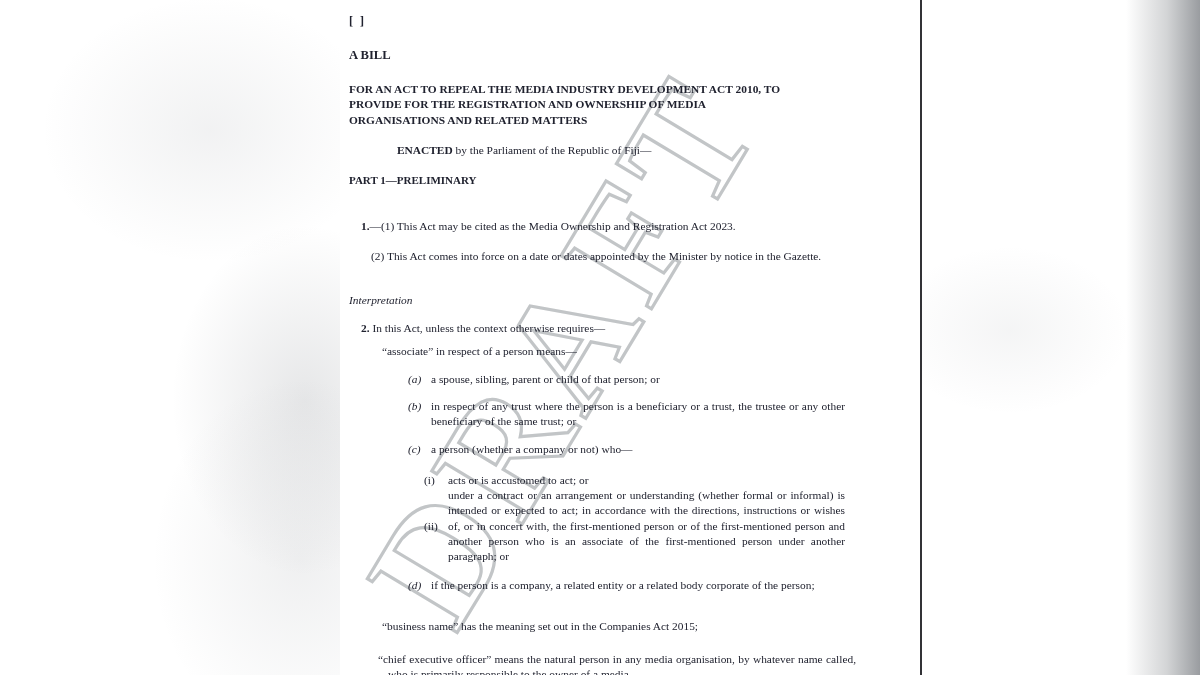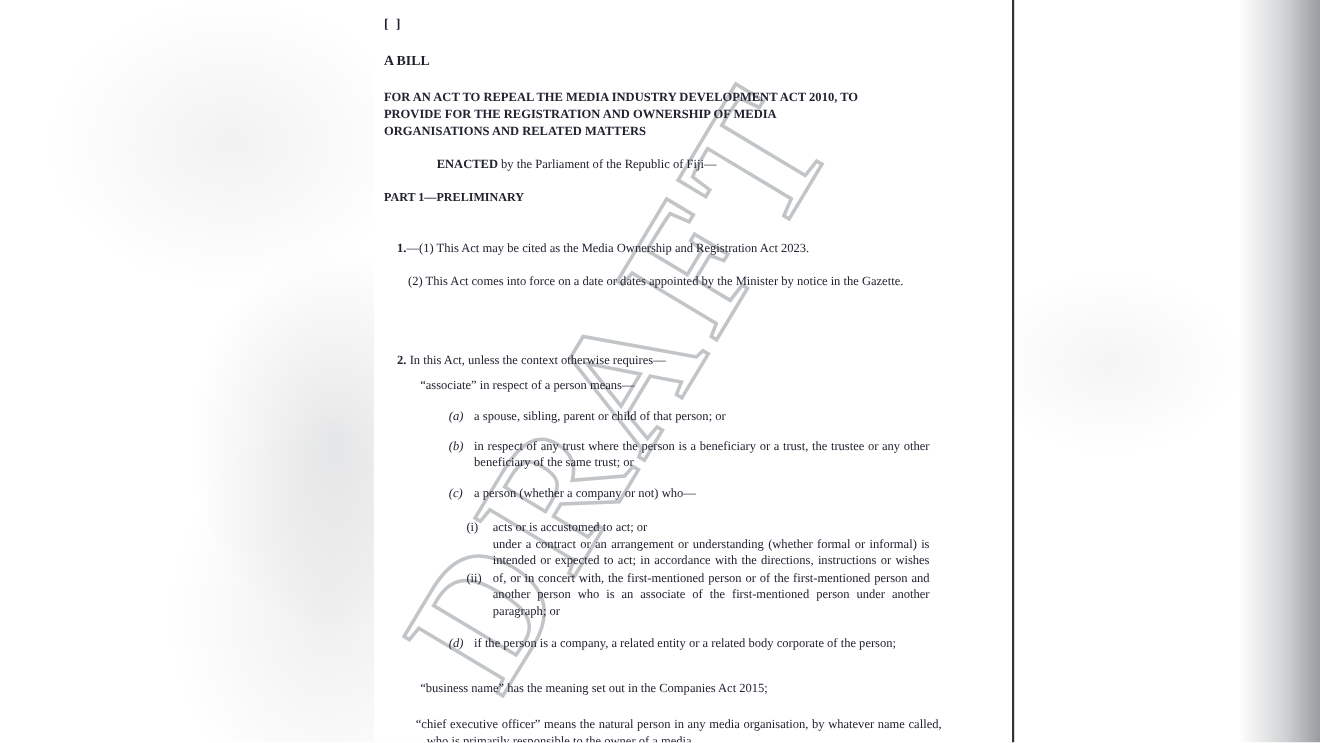--- a/index.html
+++ b/index.html
@@ -119,20 +119,21 @@
 
       <div class="abs centered bold" style="top:173px; font-size:11px;">PART 1—PRELIMINARY</div>
 
 
       <div class="abs para" style="left:9px; top:219px; width:497px;">
         <span class="bold">1.</span><span>—(1) This Act may be cited as the Media Ownership and Registration Act 2023.</span>
       </div>
 
       <div class="abs para just" style="left:19px; top:249px; width:497px;">(2) This Act comes into force on a date or dates appointed by the Minister by notice in the Gazette.</div>
 
+      <div class="abs centered ital" style="top:293px;">Interpretation</div>
 
       <div class="abs para" style="left:9px; top:321px; width:497px;">
         <span class="bold">2.</span><span> In this Act, unless the context otherwise requires—</span>
       </div>
 
       <div class="abs" style="left:42px; top:344px; width:464px;">“associate” in respect of a person means—</div>
 
       <div class="abs item" style="left:68px; top:372px; width:437px;">
         <span class="lbl">(a)</span>
         <span class="txt">a spouse, sibling, parent or child of that person; or</span>

